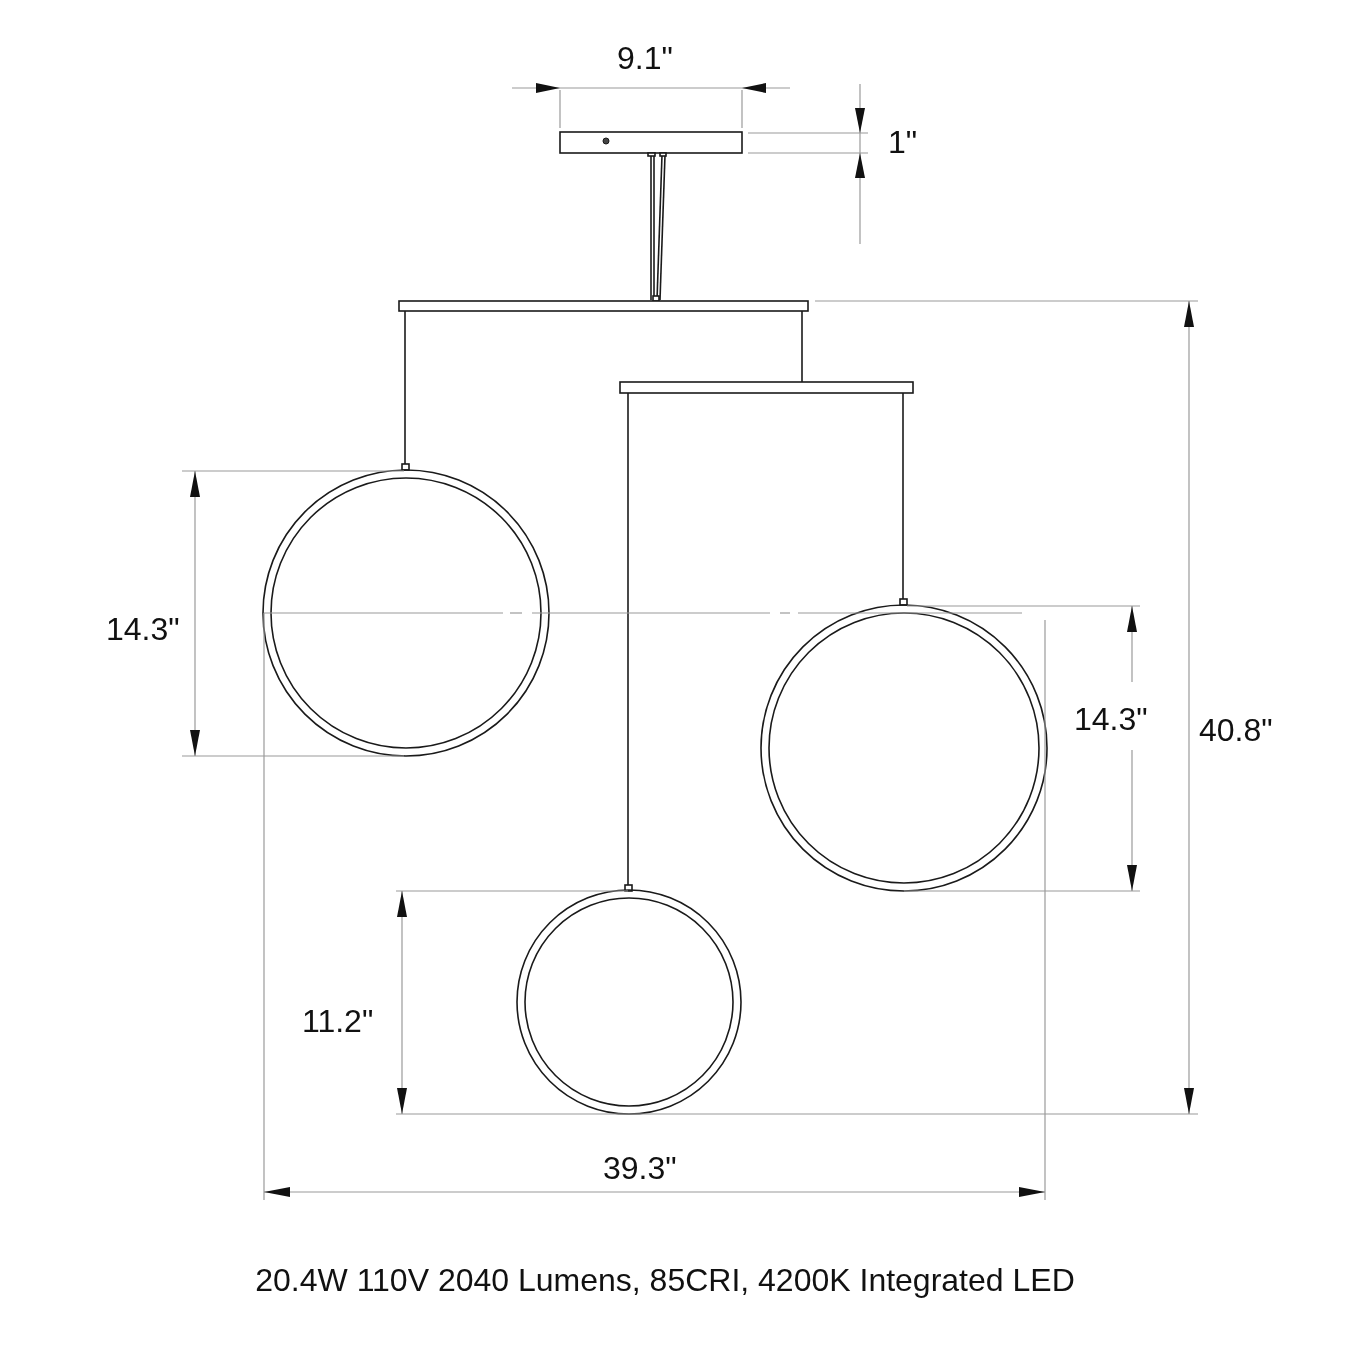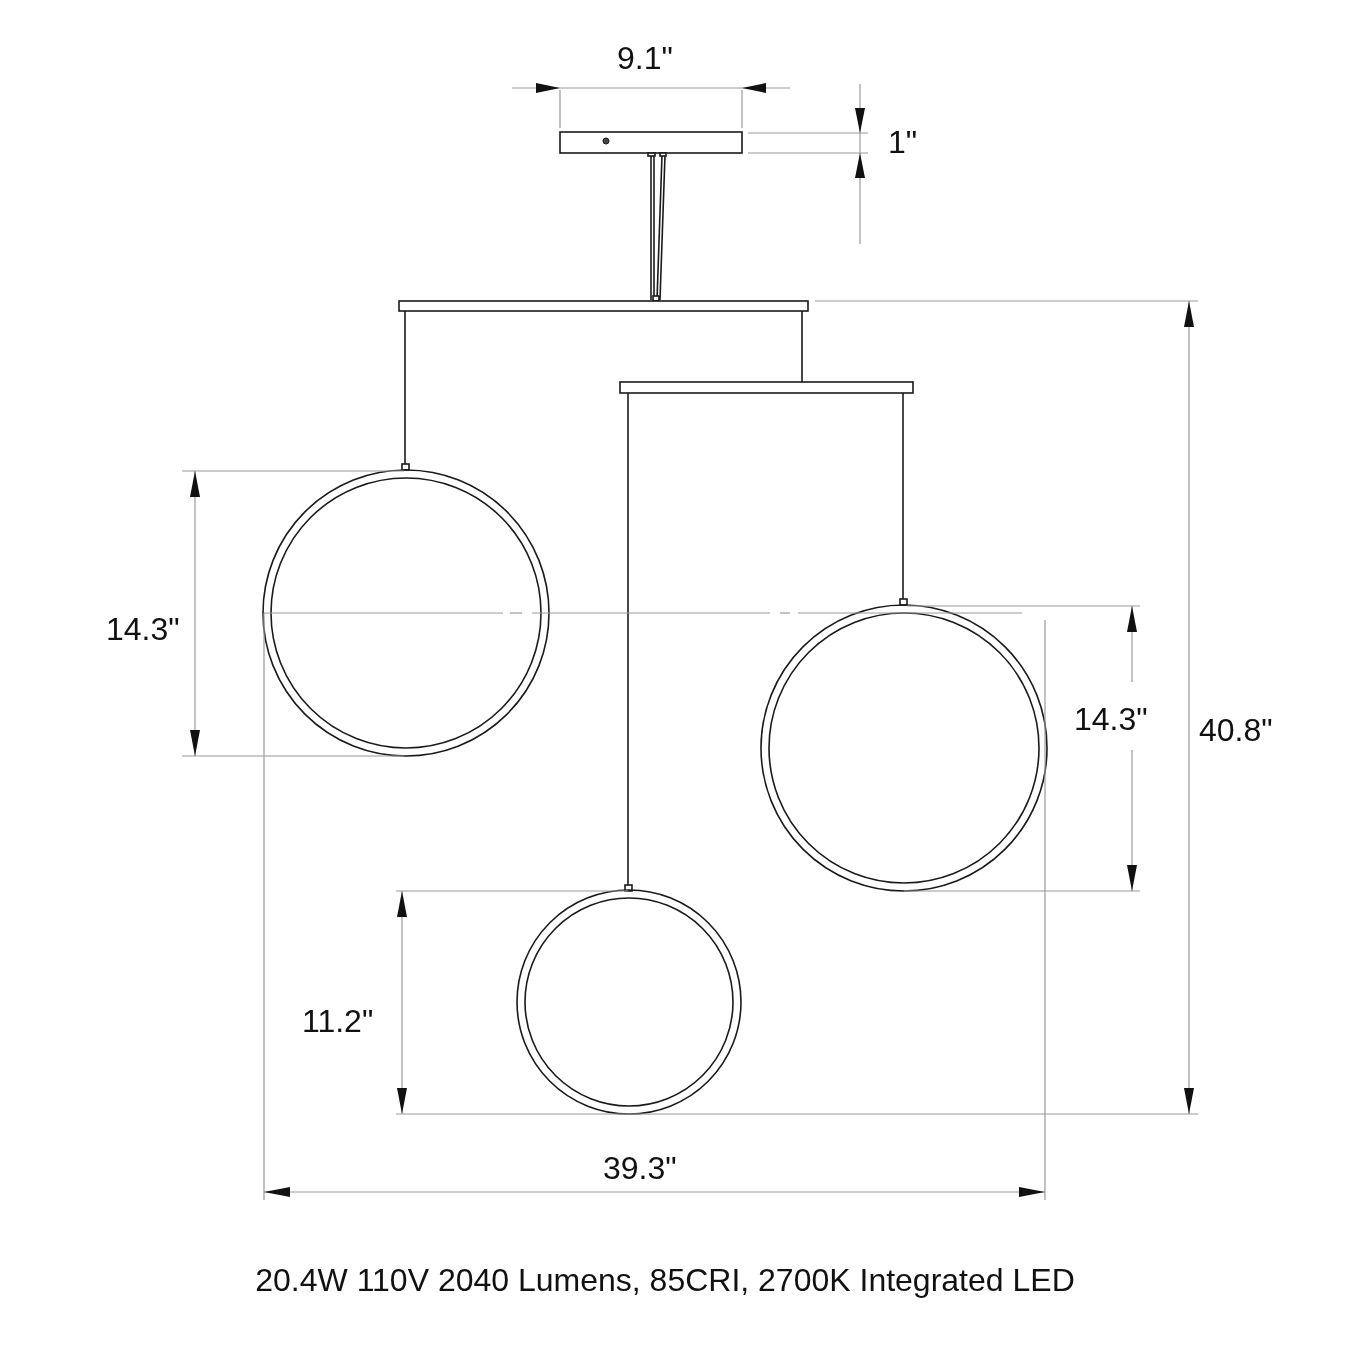--- a/index.html
+++ b/index.html
@@ -158,14 +158,14 @@
 
   
   <div class="dim-text" style="left:617px; top:42px;">9.1"</div>
   <div class="dim-text" style="left:888px; top:126px;">1"</div>
   <div class="dim-text" style="left:106px; top:613px;">14.3"</div>
   <div class="dim-text" style="left:1074px; top:703px;">14.3"</div>
   <div class="dim-text" style="left:1199px; top:714px;">40.8"</div>
   <div class="dim-text" style="left:302px; top:1005px;">11.2"</div>
   <div class="dim-text" style="left:603px; top:1152px;">39.3"</div>
 
-  <div class="caption">20.4W 110V 2040 Lumens, 85CRI, 2700K Integrated LED</div>
+  <div class="caption">20.4W 110V 2040 Lumens, 85CRI, 4200K Integrated LED</div>
 </div>
 
 </body></html>

